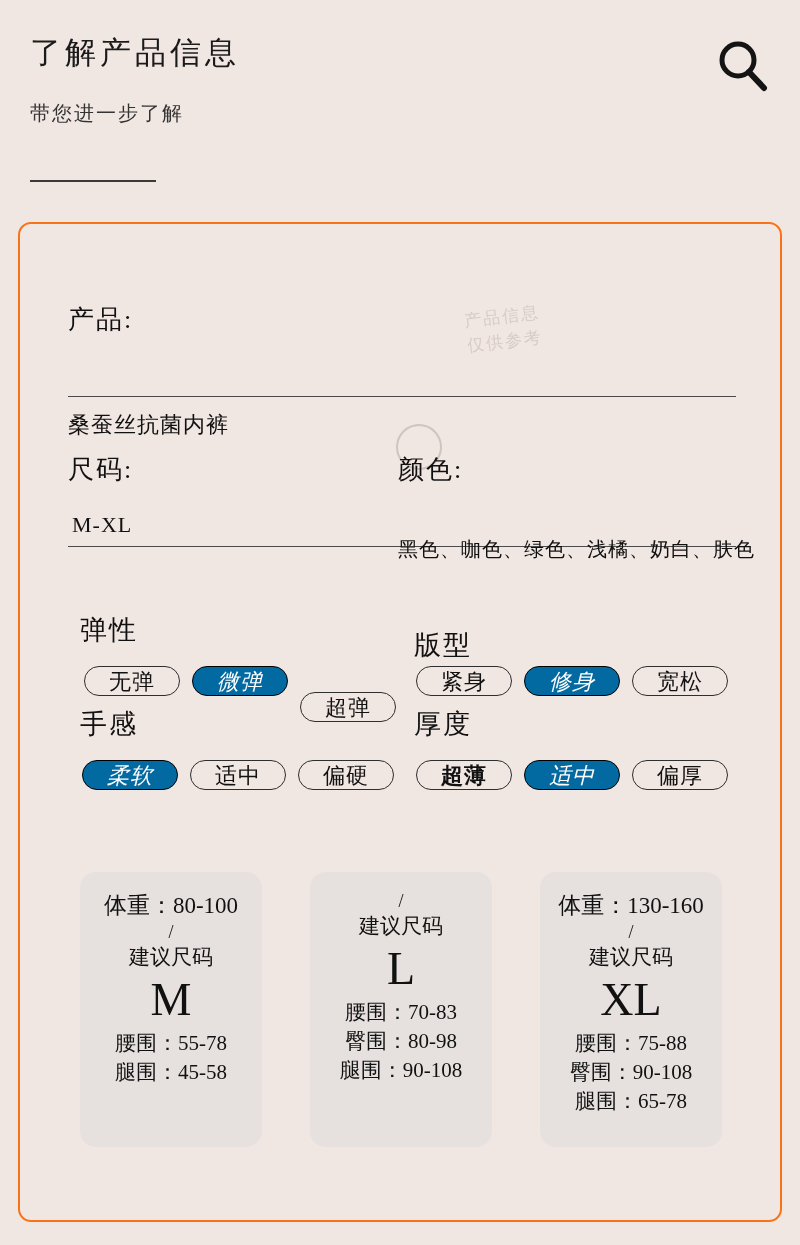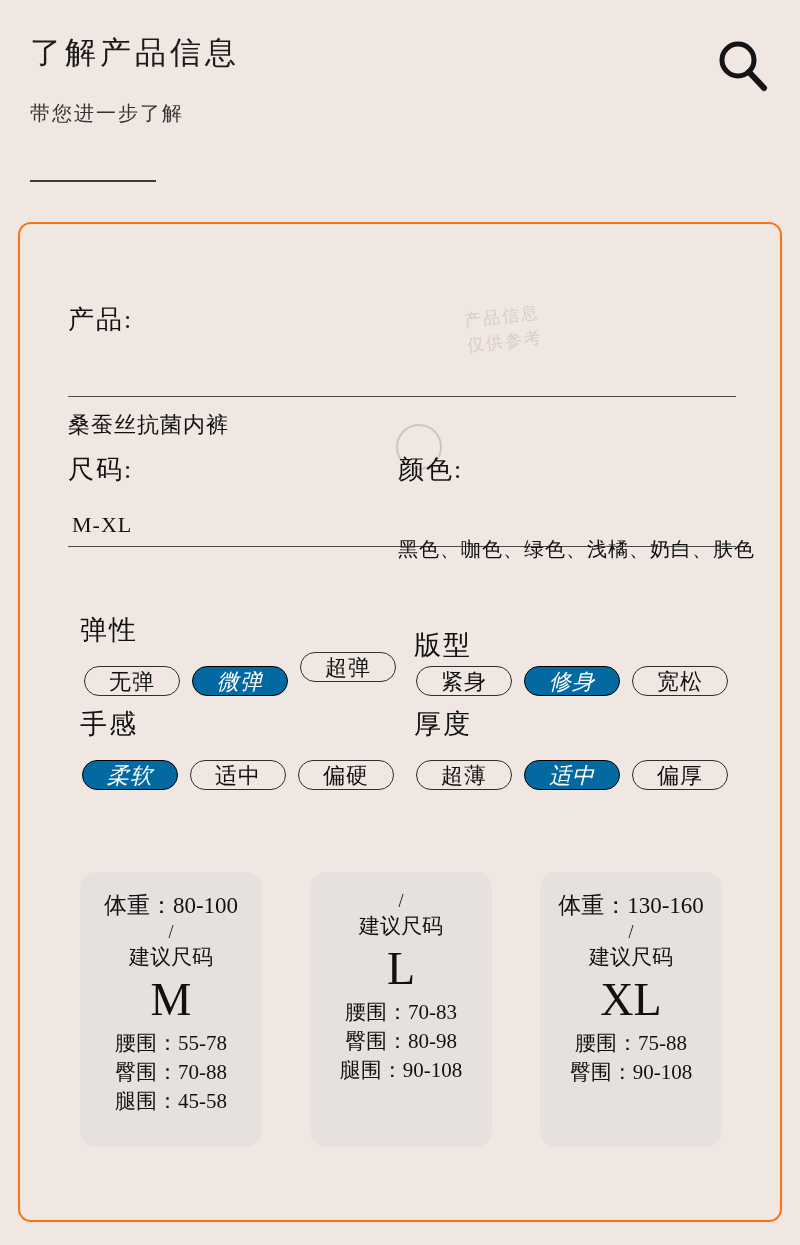--- a/index.html
+++ b/index.html
@@ -206,57 +206,57 @@
   <div class="field-label" style="left:48px; top:228px;">尺码:</div>
   <div class="field-value" style="left:52px; top:288px;">M-XL</div>
   <div class="underline" style="left:48px; top:322px; width:668px;"></div>
 
   <div class="field-label" style="left:378px; top:228px;">颜色:</div>
   <div class="field-value" style="left:378px; top:288px; font-size:20px;margin-top:24px;">黑色、咖色、绿色、浅橘、奶白、肤色</div>
 
   <div class="attr-title" style="left:60px; top:388px;">弹性</div>
   <div class="chip" style="left:64px; top:442px; width:96px;">无弹</div>
   <div class="chip active" style="left:172px; top:442px; width:96px;">微弹</div>
-  <div class="chip" style="left:280px; top:428px; width:96px;font-family:Liberation Serif, serif;">超弹</div>
+  <div class="chip" style="left:280px; top:468px; width:96px;font-family:Liberation Serif, serif;">超弹</div>
 
   <div class="attr-title" style="left:394px; top:403px;">版型</div>
   <div class="chip" style="left:396px; top:442px; width:96px;">紧身</div>
   <div class="chip active" style="left:504px; top:442px; width:96px;">修身</div>
   <div class="chip" style="left:612px; top:442px; width:96px;">宽松</div>
 
   <div class="attr-title" style="left:60px; top:482px;">手感</div>
   <div class="chip active" style="left:62px; top:536px; width:96px;">柔软</div>
   <div class="chip" style="left:170px; top:536px; width:96px;">适中</div>
   <div class="chip" style="left:278px; top:536px; width:96px;">偏硬</div>
 
   <div class="attr-title" style="left:394px; top:482px;">厚度</div>
-  <div class="chip" style="left:396px; top:536px; width:96px;">超薄</div>
+  <div class="chip" style="left:396px; top:536px; width:96px;font-weight:bold;">超薄</div>
   <div class="chip active" style="left:504px; top:536px; width:96px;">适中</div>
   <div class="chip" style="left:612px; top:536px; width:96px;">偏厚</div>
 
   <div class="size-box" style="left:60px; top:648px;">
     <div class="size-weight">体重：80-100</div>
     <div class="size-slash">/</div>
     <div class="size-rec">建议尺码</div>
     <div class="size-name">M</div>
     <div class="size-meas">腰围：55-78</div>
-    <div class="size-meas">臀围：70-88</div>
     <div class="size-meas">腿围：45-58</div>
   </div>
 
   <div class="size-box" style="left:290px; top:648px;">
     <div class="size-slash">/</div>
     <div class="size-rec">建议尺码</div>
     <div class="size-name">L</div>
     <div class="size-meas">腰围：70-83</div>
     <div class="size-meas">臀围：80-98</div>
     <div class="size-meas">腿围：90-108</div>
   </div>
 
   <div class="size-box" style="left:520px; top:648px;">
     <div class="size-weight">体重：130-160</div>
     <div class="size-slash">/</div>
     <div class="size-rec">建议尺码</div>
     <div class="size-name">XL</div>
     <div class="size-meas">腰围：75-88</div>
     <div class="size-meas">臀围：90-108</div>
+    <div class="size-meas">腿围：65-78</div>
   </div>
 </div>
 
 </body></html>

